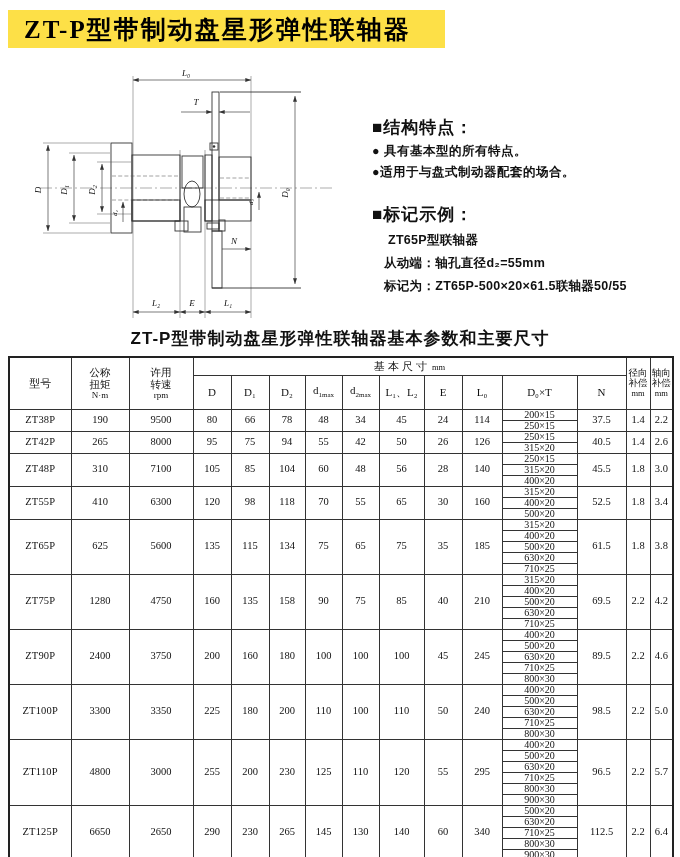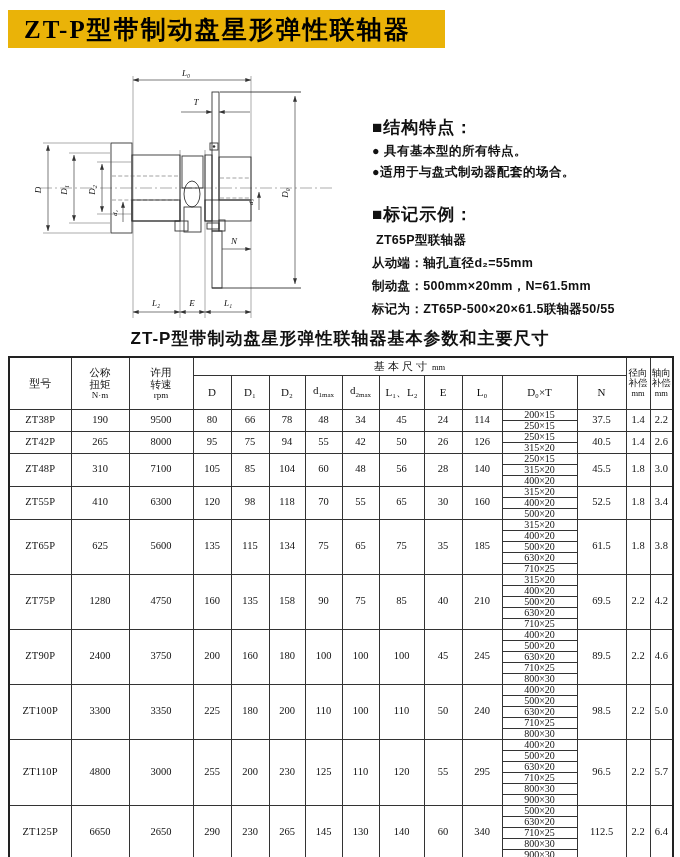--- a/index.html
+++ b/index.html
@@ -3,39 +3,39 @@
 <meta charset="utf-8">
 <style>
   html,body{margin:0;padding:0;}
   body{
     position:relative;width:680px;height:857px;background:#ffffff;color:#111;
     font-family:"Liberation Sans","DejaVu Sans",sans-serif;overflow:hidden;
   }
   
   .title-bar{
     position:absolute;left:8px;top:10px;width:437px;height:38px;
-    background:#eab308;display:flex;align-items:center;padding-left:16px;box-sizing:border-box;
+    background:#fde047;display:flex;align-items:center;padding-left:16px;box-sizing:border-box;
   }
   .title-bar span{
     font-family:"Liberation Serif","DejaVu Serif",serif;
     font-size:25px;font-weight:bold;letter-spacing:2px;color:#000;white-space:nowrap;
   }
   
   .diagram{position:absolute;left:26px;top:50px;}
   .diagram .part{stroke:#333;stroke-width:0.9;fill:none;}
   .diagram .ext{stroke:#555;stroke-width:0.5;fill:none;}
   .diagram .dim{stroke:#444;stroke-width:0.7;fill:none;}
   .diagram .dash{stroke:#555;stroke-width:0.55;stroke-dasharray:4 2.2;}
   .diagram text{font-family:"Liberation Serif","DejaVu Serif",serif;font-style:italic;font-size:9px;fill:#111;}
   .diagram text.small{font-size:7px;}
   
   .info{position:absolute;left:372px;top:94px;width:302px;}
   .info-h{font-size:17px;font-weight:bold;margin:22px 0 2px 0;letter-spacing:1px;}
   .bullet{font-size:12.5px;font-weight:700;margin:4px 0;letter-spacing:0.5px;}
-  .mark-line{font-size:12.5px;font-weight:600;margin:6px 0;letter-spacing:0.3px;}
+  .mark-line{font-size:12.5px;font-weight:600;margin:6px 12px;letter-spacing:0.3px;}
   
   .tbl-title{position:absolute;left:0;top:327px;width:680px;text-align:center;
     font-size:17px;font-weight:bold;letter-spacing:1px;}
   table{
     position:absolute;left:8px;top:356px;width:664px;
     border-collapse:collapse;table-layout:fixed;
     border:2px solid #222;
   }
   th,td{border:1px solid #333;text-align:center;vertical-align:middle;padding:0;overflow:hidden;}
   thead th{font-size:11px;font-weight:normal;line-height:1.15;}
@@ -155,21 +155,20 @@
   <text x="202" y="256" text-anchor="middle">L₁</text>
 </svg>
 
 <div class="info">
   <div class="info-h">■结构特点：</div>
   <div class="bullet">● 具有基本型的所有特点。</div>
   <div class="bullet">●适用于与盘式制动器配套的场合。</div>
   <div class="info-h">■标记示例：</div>
   <div class="mark-line" style="padding-left:4px;">ZT65P型联轴器</div>
   <div class="mark-line">从动端：轴孔直径d₂=55mm</div>
-  <div class="mark-line">制动盘：500mm×20mm，N=61.5mm</div>
   <div class="mark-line">标记为：ZT65P-500×20×61.5联轴器50/55</div>
 </div>
 
 <div class="tbl-title">ZT-P型带制动盘星形弹性联轴器基本参数和主要尺寸</div>
 
 <table>
   <colgroup>
     <col style="width:62px">
       <col style="width:58px">
       <col style="width:64px">

